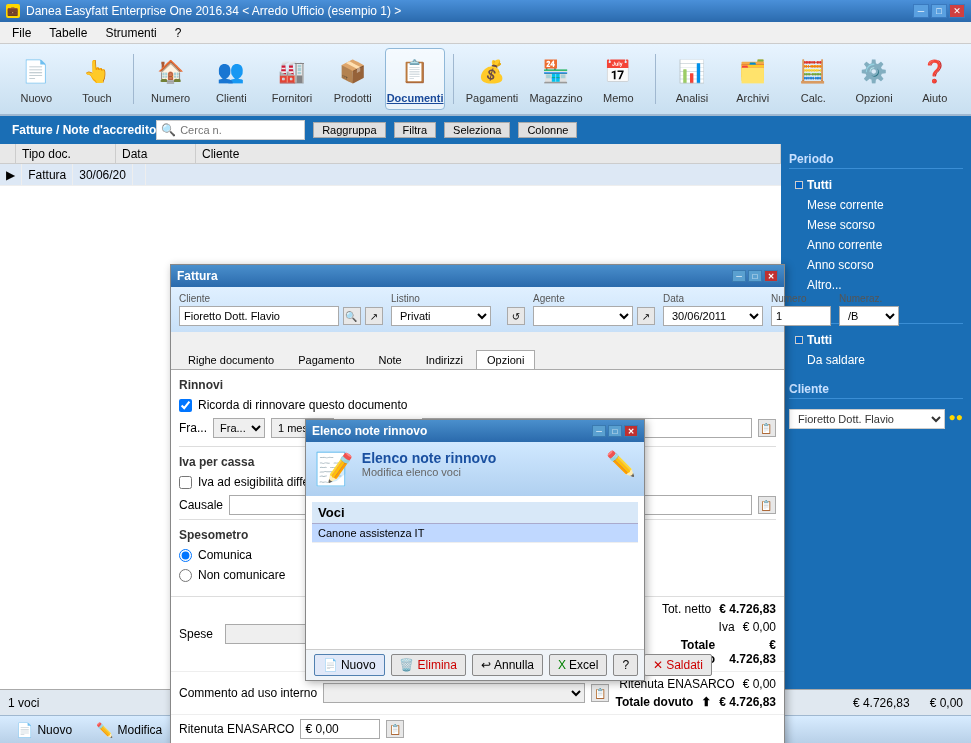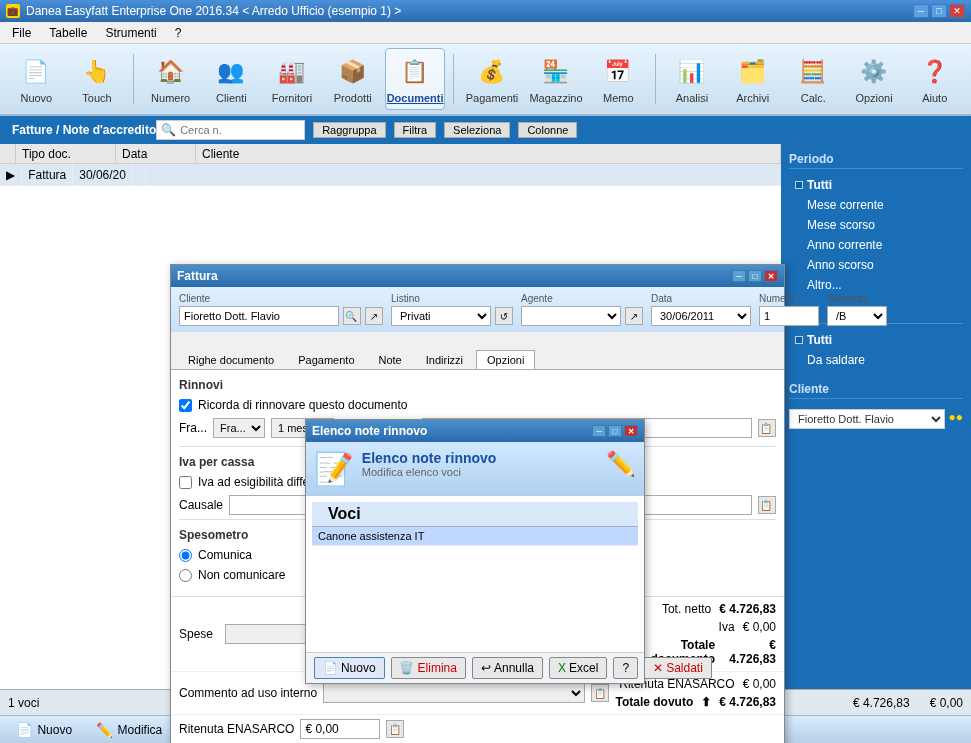--- a/index.html
+++ b/index.html
@@ -94,21 +94,21 @@
     
     .iva-section { border-top: 1px solid #ddd; padding-top: 8px; margin-top: 4px; }
     .spesometro-section { border-top: 1px solid #ddd; padding-top: 8px; margin-top: 4px; }
 
     
     .sub-dialog { top: 275px; left: 305px; width: 340px; }
     .sub-dialog-header { background: linear-gradient(to bottom, #d0e8ff, #b0d0f0); padding: 8px; display: flex; align-items: flex-start; gap: 8px; }
     .sub-dialog-title { font-size: 14px; font-weight: bold; color: #1a50a0; }
     .sub-dialog-subtitle { font-size: 11px; color: #666; }
     .sub-dialog-body { padding: 6px; }
-    .mini-table-header { background: #d8e8f8; padding: 3px 16px; font-size: 16px; font-weight: bold; border-bottom: 1px solid #aac; }
+    .mini-table-header { background: #d8e8f8; padding: 3px 6px; font-size: 13px; font-weight: bold; border-bottom: 1px solid #aac; }
     .mini-table-row { padding: 3px 6px; font-size: 11px; border-bottom: 1px solid #eee; cursor: pointer; }
     .mini-table-row.selected { background: #c0d8ff; }
     .sub-dialog-footer { background: #f0f4f8; border-top: 1px solid #ccc; padding: 4px 8px; display: flex; align-items: center; gap: 6px; }
     .action-btn { display: flex; align-items: center; gap: 3px; padding: 3px 8px; border: 1px solid #888; background: #e8e8e8; cursor: pointer; font-size: 11px; border-radius: 2px; }
     .action-btn.primary { background: #e0e8f8; border-color: #5080b0; }
     .action-btn.danger { color: #c00; }
     .action-btn.close-btn { color: #c00; }
 
     
     .invoice-footer { background: #f8f8f8; border-top: 1px solid #ddd; padding: 4px 8px; display: flex; align-items: center; gap: 6px; flex-wrap: wrap; }
@@ -297,21 +297,21 @@
         <div class="field-group">
           <div class="field-label">Cliente</div>
           <div style="display:flex; align-items:center; gap:4px;">
             <input class="field-input wide" type="text" value="Fioretto Dott. Flavio" style="">
             <div class="icon-btn">🔍</div>
             <div class="icon-btn">↗</div>
           </div>
         </div>
         <div class="field-group">
           <div class="field-label">Listino</div>
-          <div style="display:flex; align-items:center; gap:4px;">
+          <div style="display:flex; align-items:center; gap:16px;">
             <select class="field-input medium">
               <option>Privati</option>
             </select>
             <div class="icon-btn">↺</div>
           </div>
         </div>
         <div class="field-group">
           <div class="field-label">Agente</div>
           <div style="display:flex; align-items:center; gap:4px;">
             <select class="field-input medium">

